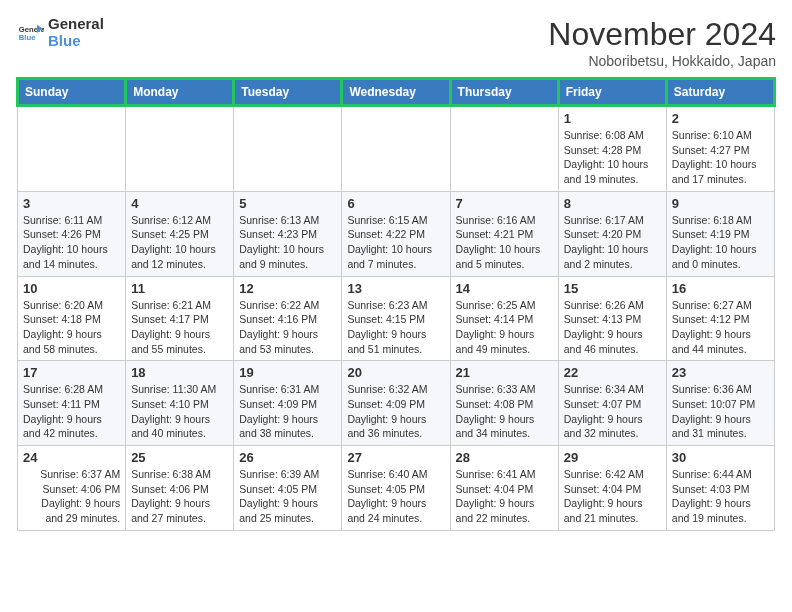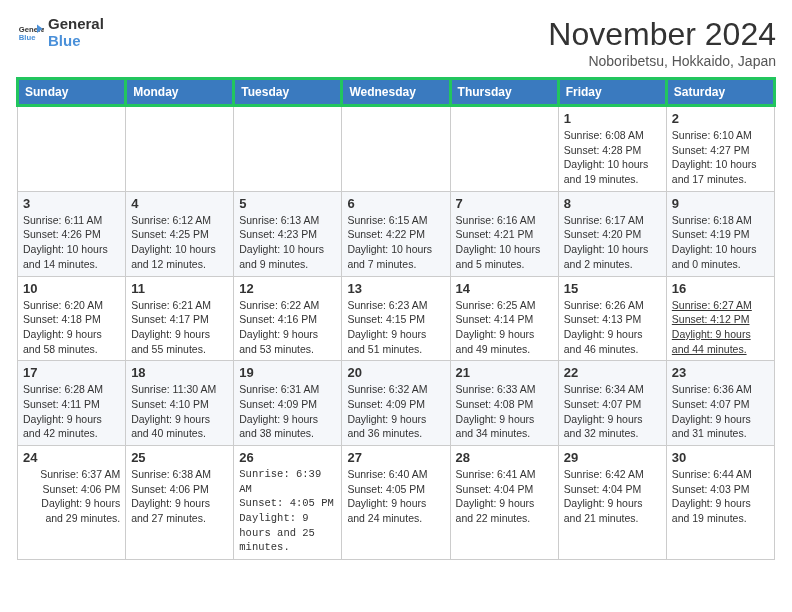--- a/index.html
+++ b/index.html
@@ -211,21 +211,21 @@
 Daylight: 9 hours and 49 minutes.</div>
         </td>
         <td>
           <span class="day-num">15</span>
           <div class="day-info" style="white-space: pre-line;">Sunrise: 6:26 AM
 Sunset: 4:13 PM
 Daylight: 9 hours and 46 minutes.</div>
         </td>
         <td>
           <span class="day-num">16</span>
-          <div class="day-info" style="white-space: pre-line; text-decoration: underline;">Sunrise: 6:27 AM
+          <div class="day-info" style="white-space: pre-line;">Sunrise: 6:27 AM
 Sunset: 4:12 PM
 Daylight: 9 hours and 44 minutes.</div>
         </td>
       </tr>
       <tr>
         <td>
           <span class="day-num">17</span>
           <div class="day-info" style="white-space: pre-line;">Sunrise: 6:28 AM
 Sunset: 4:11 PM
 Daylight: 9 hours and 42 minutes.</div>
@@ -256,40 +256,40 @@
         </td>
         <td>
           <span class="day-num">22</span>
           <div class="day-info" style="white-space: pre-line;">Sunrise: 6:34 AM
 Sunset: 4:07 PM
 Daylight: 9 hours and 32 minutes.</div>
         </td>
         <td>
           <span class="day-num">23</span>
           <div class="day-info" style="white-space: pre-line;">Sunrise: 6:36 AM
-Sunset: 4:07 PM
+Sunset: 10:07 PM
 Daylight: 9 hours and 31 minutes.</div>
         </td>
       </tr>
       <tr>
         <td>
           <span class="day-num">24</span>
           <div class="day-info" style="white-space: pre-line; text-align: right;">Sunrise: 6:37 AM
 Sunset: 4:06 PM
 Daylight: 9 hours and 29 minutes.</div>
         </td>
         <td>
           <span class="day-num">25</span>
           <div class="day-info" style="white-space: pre-line;">Sunrise: 6:38 AM
 Sunset: 4:06 PM
 Daylight: 9 hours and 27 minutes.</div>
         </td>
         <td>
           <span class="day-num">26</span>
-          <div class="day-info" style="white-space: pre-line; font-family: Liberation Mono, monospace;">Sunrise: 6:39 AM
+          <div class="day-info" style="white-space: pre-line;">Sunrise: 6:39 AM
 Sunset: 4:05 PM
 Daylight: 9 hours and 25 minutes.</div>
         </td>
         <td>
           <span class="day-num">27</span>
           <div class="day-info" style="white-space: pre-line;">Sunrise: 6:40 AM
 Sunset: 4:05 PM
 Daylight: 9 hours and 24 minutes.</div>
         </td>
         <td>

